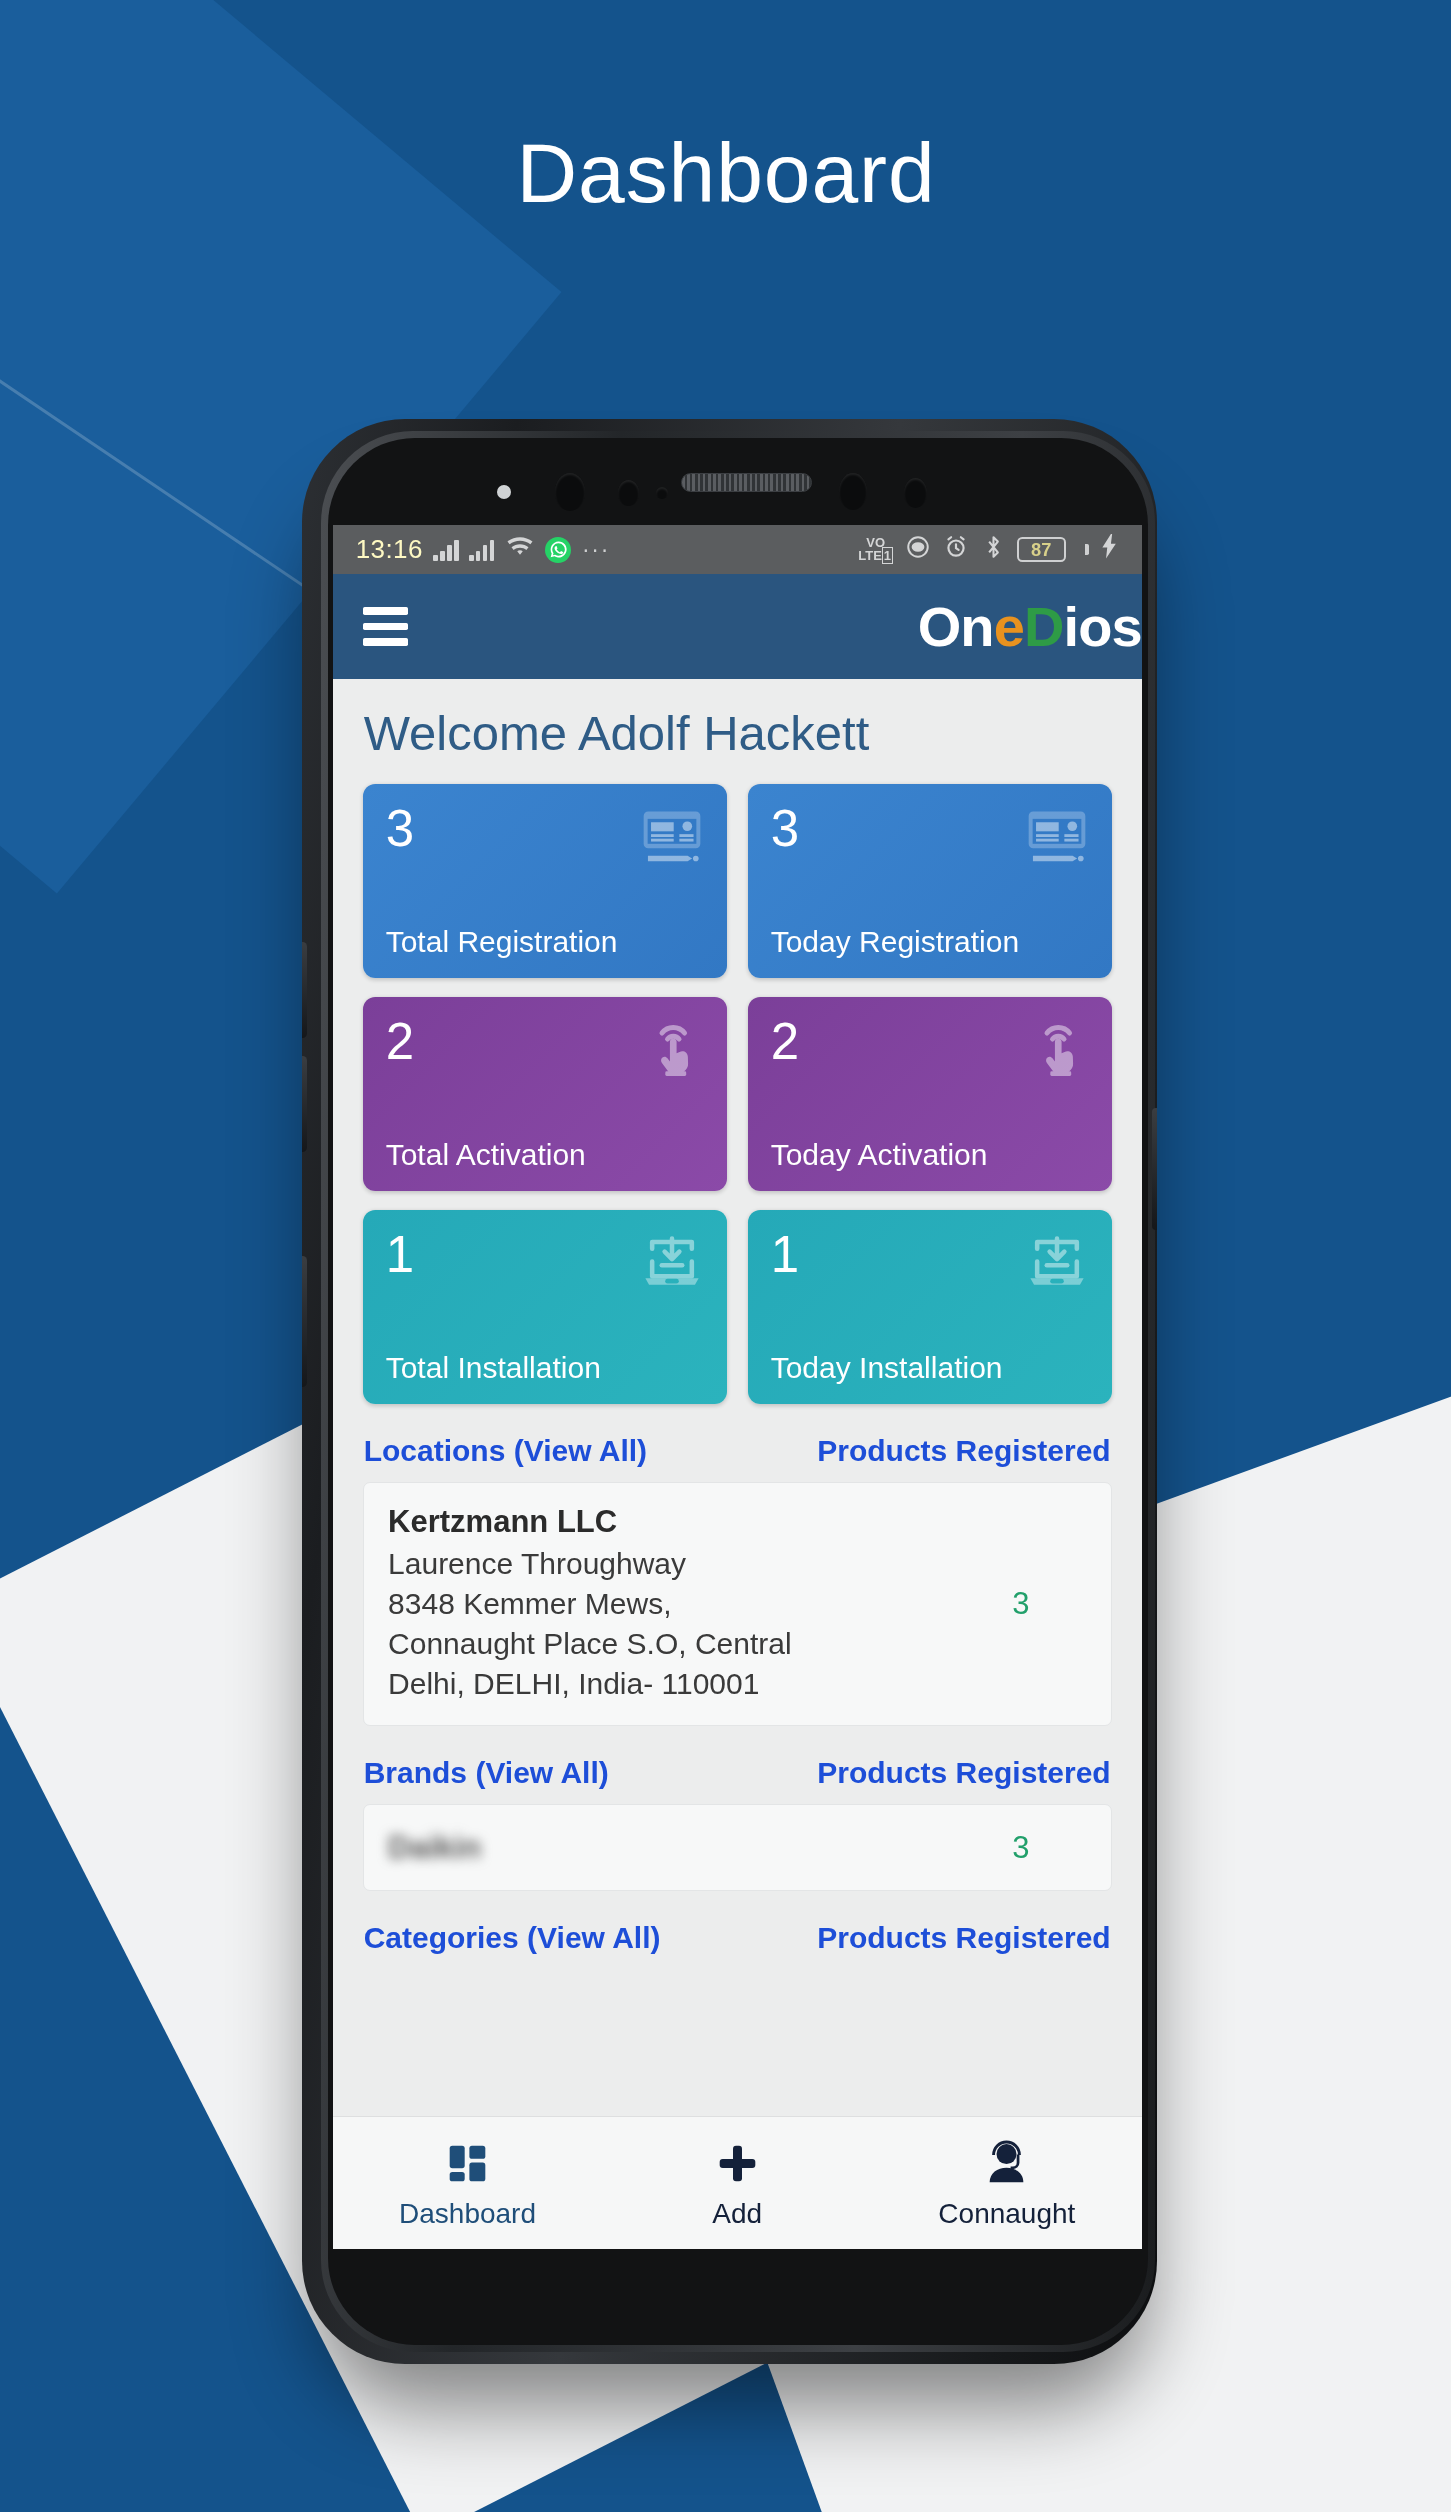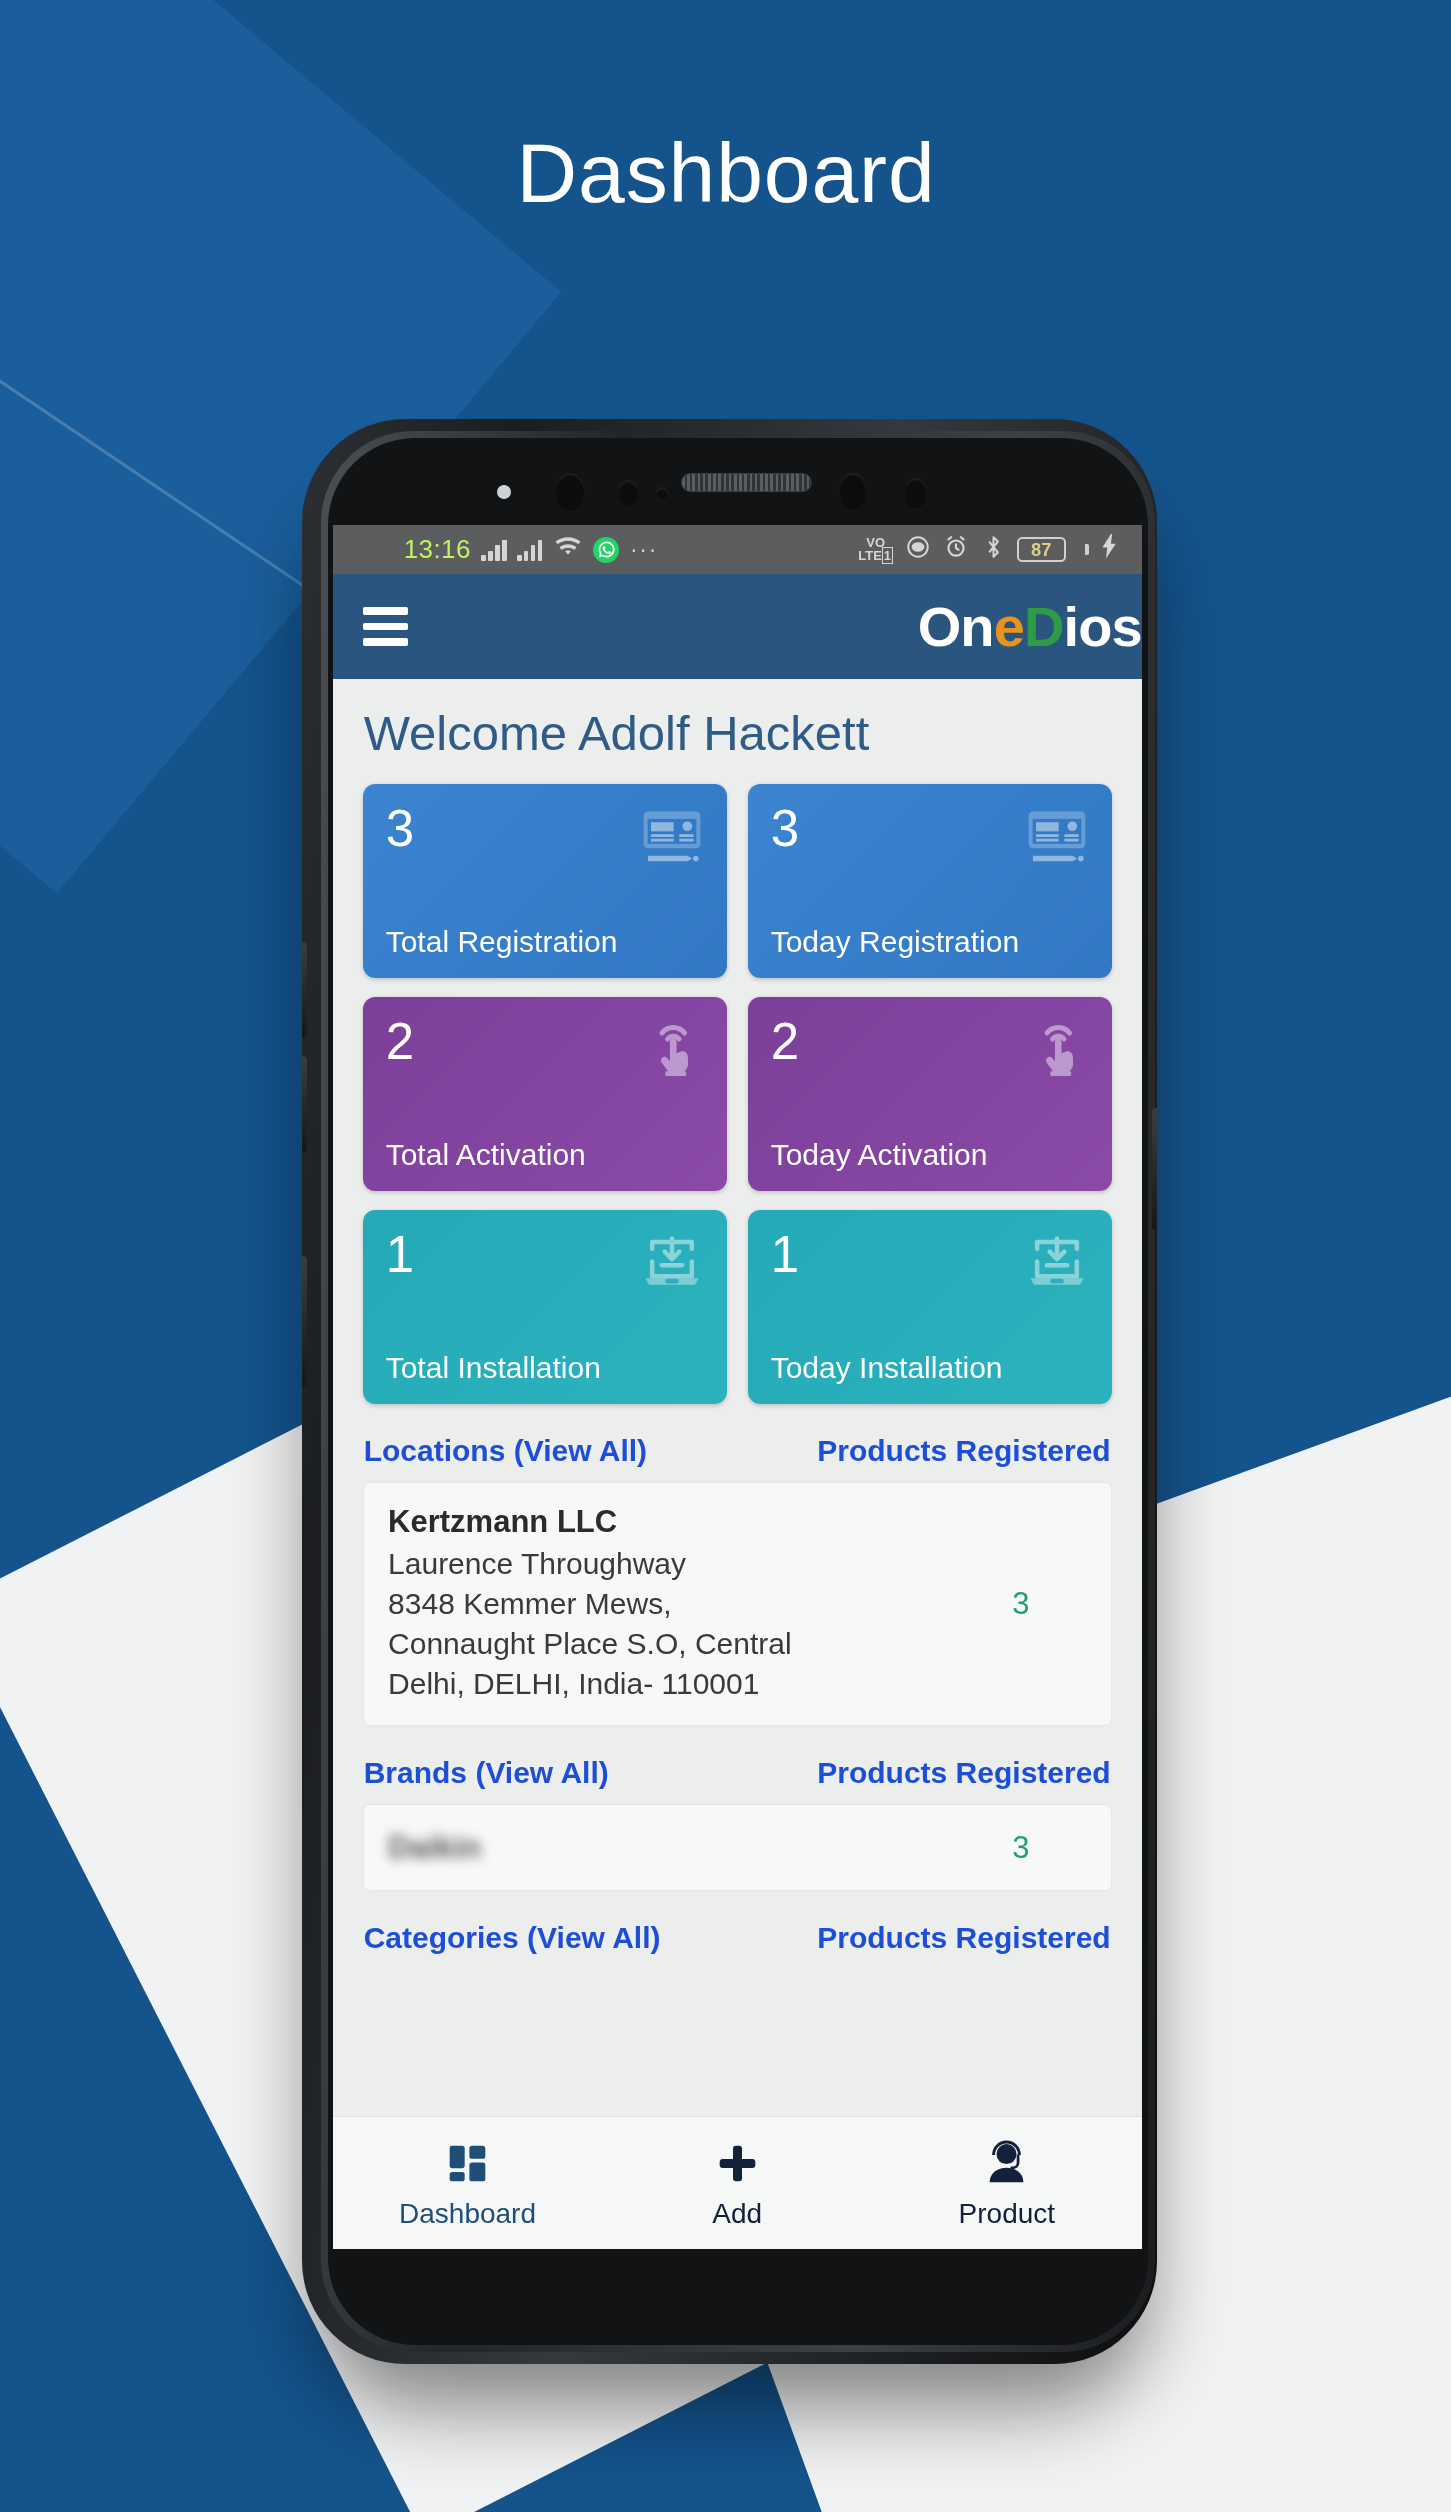--- a/index.html
+++ b/index.html
@@ -116,21 +116,21 @@
   #statusbar{
     height:49px; width:100%;
     background:#5b5d5f;
     display:flex; align-items:center;
     padding:0 23px;
     color:#d9dadb;
     font-size:25px;
   }
   .sb-left{ display:flex; align-items:center; gap:10.5px; flex:1; }
   .sb-right{ display:flex; align-items:center; gap:12.2px; }
-  .sb-time{ font-size:26px; letter-spacing:0.4px; color:#bef264;margin-left:48px; }
+  .sb-time{ font-size:26px; letter-spacing:0.4px; color:#fef9c3; }
   .bars{ display:flex; align-items:flex-end; gap:2.6px; height:23px; }
   .bars i{ display:block; width:4.4px; background:#d4d5d6; border-radius:0.9px; }
   .bars i:nth-child(1){height:6.1px;}
   .bars i:nth-child(2){height:10.5px;}
   .bars i:nth-child(3){height:15.7px;}
   .bars i:nth-child(4){height:21px;}
   .wa{ width:26px;height:26px;border-radius:50%;background:#25d366;
        display:flex;align-items:center;justify-content:center; }
   .dots3{ letter-spacing:1.7px; font-size:23px; color:#cfd0d1; }
   .volte{ font-size:13px; line-height:12.2px; font-weight:bold; text-align:center; color:#d4d5d6;}
@@ -511,21 +511,21 @@
           </div>
           <div class="navitem">
             <div class="navicon">
               <svg width="47" height="47" viewBox="0 0 24 24" fill="#14213a">
                   <circle cx="12" cy="7.2" r="5.1"></circle>
                   <path d="M3.4 21.6c0-4.6 3.9-7.4 8.6-7.4s8.6 2.8 8.6 7.4z"></path>
                   <path d="M18.6 7.6a6.6 6.6 0 00-13.2 0" fill="none" stroke="#14213a" stroke-width="1.5"></path>
                   <path d="M17.9 7.4v4.2c0 1.5-1.2 2.6-2.7 2.6h-1.1" fill="none" stroke="#14213a" stroke-width="1.4"></path>
                 </svg>
             </div>
-            <div class="nlbl">Product</div>
+            <div class="nlbl">Connaught</div>
           </div>
         </div>
 
       </div>
     </div>
   </div>
 </div>
 
 
 </body></html>

